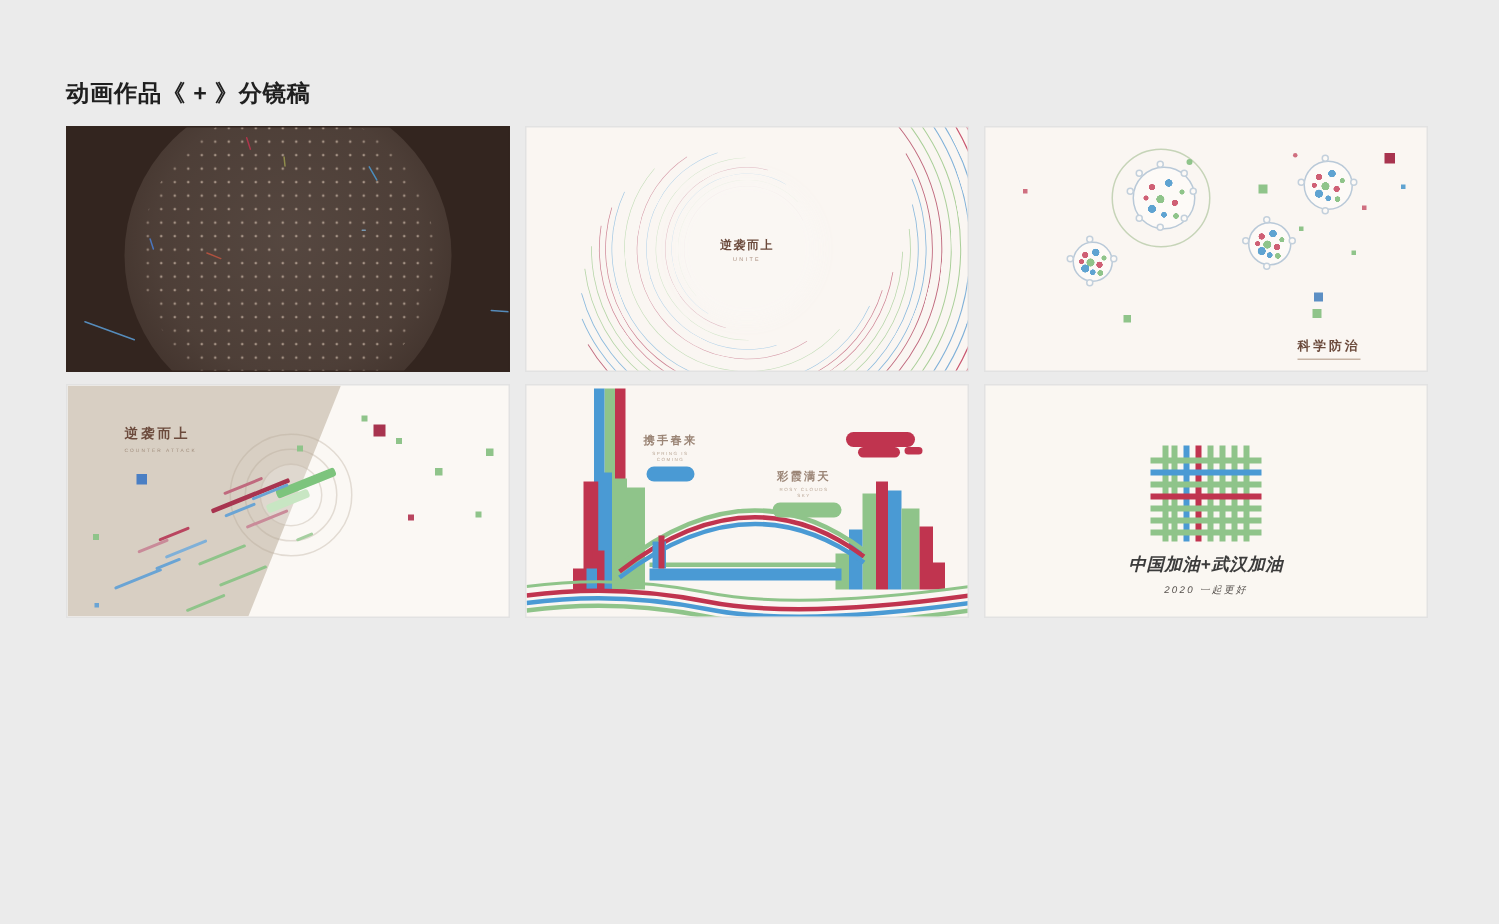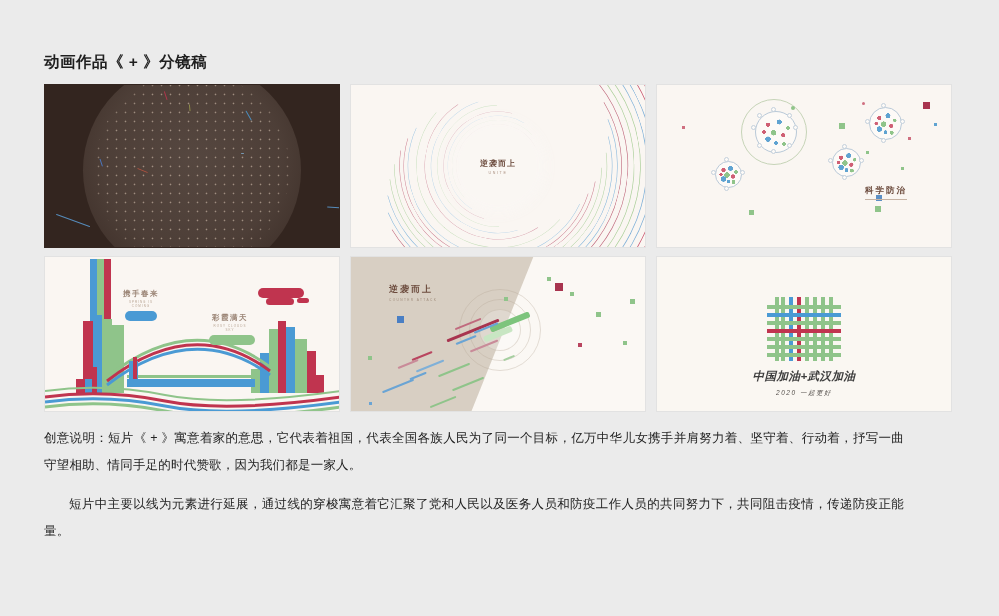--- a/index.html
+++ b/index.html
@@ -88,21 +88,21 @@
       radial-gradient(circle at 30% 68%, #5fa3d1 0 2.6px, transparent 2.8px),
       radial-gradient(circle at 70% 80%, #8fc48a 0 1.8px, transparent 2px),
       radial-gradient(circle at 20% 50%, #cf5f74 0 1.6px, transparent 1.8px),
       radial-gradient(circle at 80% 40%, #8fc48a 0 1.6px, transparent 1.8px),
       radial-gradient(circle at 50% 78%, #5fa3d1 0 1.8px, transparent 2px),
       #fdfaf7;
   }
   .spike { position:absolute; width:5px; height:5px; border-radius:50%; border:1px solid #c3d0dc; background:#fdfaf7; }
   .halo { position:absolute; border-radius:50%; border:1px solid #c6d4b8; }
   .speck { position:absolute; width:4px; height:4px; }
-  .p3-label { position:absolute; text-align:center; }
+  .p3-label { position:absolute; text-align:center;margin-top:40px; }
   .p3-label .cn { font-size:8.5px; font-weight:bold; color:#6b4a3c; letter-spacing:2px; }
   .p3-label .line { height:1px; background:#c6b3a4; margin-top:2px; }
 
   
   .p4 { background:#faf6f2; }
   .bar { position:absolute; }
   .p4-cap { position:absolute; text-align:center; }
   .p4-cap .cn { font-size:7.5px; font-weight:bold; color:#9b8576; letter-spacing:1.5px; }
   .p4-cap .en { font-size:3px; color:#b9a695; letter-spacing:1px; margin-top:1px; }
   .p4-cap .plate { margin-top:3px; height:10px; border-radius:5px; }
@@ -251,72 +251,20 @@
       <div class="speck" style="left:92px;top:125px;width:5px;height:5px;background:#8fc48a;"></div>
       <div class="speck" style="left:218px;top:121px;width:6px;height:6px;background:#8fc48a;"></div>
       <div class="speck" style="left:219px;top:110px;width:6px;height:6px;background:#5c8fc4;"></div>
 
       <div class="p3-label" style="left:208px;top:100px;width:42px;">
         <div class="cn">科学防治</div>
         <div class="line"></div>
       </div>
     </div>
 
-    <div class="panel p4">
-
-      <div class="bar" style="left:59px;top:2px;width:7px;height:134px;background:#c0344f;"></div>
-      <div class="bar" style="left:52px;top:2px;width:7px;height:134px;background:#8fc48a;"></div>
-      <div class="bar" style="left:45px;top:2px;width:7px;height:134px;background:#4a9ad4;"></div>
-      <div class="bar" style="left:38px;top:64px;width:10px;height:72px;background:#c0344f;"></div>
-      <div class="bar" style="left:48px;top:58px;width:9px;height:78px;background:#4a9ad4;"></div>
-      <div class="bar" style="left:57px;top:62px;width:10px;height:74px;background:#8fc48a;"></div>
-      <div class="bar" style="left:67px;top:68px;width:12px;height:68px;background:#8fc48a;"></div>
-      <div class="bar" style="left:44px;top:110px;width:8px;height:26px;background:#c0344f;"></div>
-      <div class="bar" style="left:31px;top:122px;width:9px;height:14px;background:#c0344f;"></div>
-      <div class="bar" style="left:40px;top:122px;width:7px;height:14px;background:#4a9ad4;"></div>
-
-      <div class="bar" style="left:233px;top:64px;width:8px;height:72px;background:#c0344f;"></div>
-      <div class="bar" style="left:224px;top:72px;width:9px;height:64px;background:#8fc48a;"></div>
-      <div class="bar" style="left:241px;top:70px;width:9px;height:66px;background:#4a9ad4;"></div>
-      <div class="bar" style="left:250px;top:82px;width:12px;height:54px;background:#8fc48a;"></div>
-      <div class="bar" style="left:262px;top:94px;width:9px;height:42px;background:#c0344f;"></div>
-      <div class="bar" style="left:215px;top:96px;width:9px;height:40px;background:#4a9ad4;"></div>
-      <div class="bar" style="left:271px;top:118px;width:8px;height:18px;background:#c0344f;"></div>
-      <div class="bar" style="left:206px;top:112px;width:9px;height:24px;background:#8fc48a;"></div>
-
-      <div class="bar" style="left:213px;top:31px;width:46px;height:10px;background:#c0344f;border-radius:6px;"></div>
-      <div class="bar" style="left:221px;top:41px;width:28px;height:7px;background:#c0344f;border-radius:4px;"></div>
-      <div class="bar" style="left:252px;top:41px;width:12px;height:5px;background:#c0344f;border-radius:3px;"></div>
-
-      <svg width="296" height="164" style="position:absolute;left:0;top:0;">
-        <path d="M62 120 Q148 52 225 110" fill="none" stroke="#8fc48a" stroke-width="3"></path>
-        <path d="M62 124 Q148 57 225 114" fill="none" stroke="#c0344f" stroke-width="3"></path>
-        <path d="M62 128 Q148 62 225 118" fill="none" stroke="#4a9ad4" stroke-width="3"></path>
-        <path d="M0 140 Q60 132 120 144 Q180 156 296 140" fill="none" stroke="#c0344f" stroke-width="3"></path>
-        <path d="M0 145 Q60 137 120 149 Q180 161 296 145" fill="none" stroke="#4a9ad4" stroke-width="3"></path>
-        <path d="M0 150 Q60 142 120 154 Q180 166 296 150" fill="none" stroke="#8fc48a" stroke-width="3"></path>
-        <path d="M0 134 Q60 126 120 138 Q180 150 296 134" fill="none" stroke="#8fc48a" stroke-width="2"></path>
-      </svg>
-      <div class="bar" style="left:82px;top:122px;width:128px;height:8px;background:#4a9ad4;"></div>
-      <div class="bar" style="left:82px;top:118px;width:128px;height:3px;background:#8fc48a;"></div>
-      <div class="bar" style="left:84px;top:104px;width:9px;height:18px;background:#4a9ad4;"></div>
-      <div class="bar" style="left:88px;top:100px;width:4px;height:22px;background:#c0344f;"></div>
-
-      <div class="p4-cap" style="left:77px;top:32px;width:38px;">
-        <div class="cn">携手春来</div>
-        <div class="en">SPRING IS COMING</div>
-        <div class="plate" style="background:#4a9ad4;width:32px;margin:3px auto 0;"></div>
-      </div>
-      <div class="p4-cap" style="left:164px;top:56px;width:42px;">
-        <div class="cn">彩霞满天</div>
-        <div class="en">ROSY CLOUDS SKY</div>
-        <div class="plate" style="background:#8fc48a;width:46px;margin:3px auto 0;"></div>
-      </div>
-    </div>
-
     <div class="panel p5">
       <div class="wedge"></div>
       <div class="ring" style="left:108px;top:32px;width:82px;height:82px;"></div>
       <div class="ring" style="left:118px;top:42px;width:62px;height:62px;"></div>
       <div class="ring" style="left:128px;top:52px;width:42px;height:42px;background:rgba(255,255,255,.2);"></div>
 
       <div class="dash" style="left:94px;top:72px;width:56px;height:3px;background:#a8344f;transform:rotate(-22deg);"></div>
       <div class="dash" style="left:138px;top:62px;width:42px;height:6px;background:#7dc47d;transform:rotate(-22deg);border-radius:2px;"></div>
       <div class="dash" style="left:132px;top:74px;width:30px;height:6px;background:#c8e6c3;transform:rotate(-22deg);border-radius:2px;"></div>
       <div class="dash" style="left:103px;top:66px;width:28px;height:1.5px;background:#c06a7e;transform:rotate(-22deg);"></div>
@@ -341,20 +289,72 @@
       <div class="speck" style="left:219px;top:35px;width:4px;height:4px;background:#8fc48a;"></div>
       <div class="speck" style="left:279px;top:42px;width:5px;height:5px;background:#8fc48a;"></div>
       <div class="speck" style="left:245px;top:55px;width:5px;height:5px;background:#8fc48a;"></div>
       <div class="speck" style="left:153px;top:40px;width:4px;height:4px;background:#8fc48a;"></div>
       <div class="speck" style="left:227px;top:86px;width:4px;height:4px;background:#b9455f;"></div>
       <div class="speck" style="left:272px;top:84px;width:4px;height:4px;background:#8fc48a;"></div>
 
       <div class="p5-label" style="left:38px;top:26px;">
         <div class="cn">逆袭而上</div>
         <div class="en">COUNTER ATTACK</div>
+      </div>
+    </div>
+
+    <div class="panel p4">
+
+      <div class="bar" style="left:59px;top:2px;width:7px;height:134px;background:#c0344f;"></div>
+      <div class="bar" style="left:52px;top:2px;width:7px;height:134px;background:#8fc48a;"></div>
+      <div class="bar" style="left:45px;top:2px;width:7px;height:134px;background:#4a9ad4;"></div>
+      <div class="bar" style="left:38px;top:64px;width:10px;height:72px;background:#c0344f;"></div>
+      <div class="bar" style="left:48px;top:58px;width:9px;height:78px;background:#4a9ad4;"></div>
+      <div class="bar" style="left:57px;top:62px;width:10px;height:74px;background:#8fc48a;"></div>
+      <div class="bar" style="left:67px;top:68px;width:12px;height:68px;background:#8fc48a;"></div>
+      <div class="bar" style="left:44px;top:110px;width:8px;height:26px;background:#c0344f;"></div>
+      <div class="bar" style="left:31px;top:122px;width:9px;height:14px;background:#c0344f;"></div>
+      <div class="bar" style="left:40px;top:122px;width:7px;height:14px;background:#4a9ad4;"></div>
+
+      <div class="bar" style="left:233px;top:64px;width:8px;height:72px;background:#c0344f;"></div>
+      <div class="bar" style="left:224px;top:72px;width:9px;height:64px;background:#8fc48a;"></div>
+      <div class="bar" style="left:241px;top:70px;width:9px;height:66px;background:#4a9ad4;"></div>
+      <div class="bar" style="left:250px;top:82px;width:12px;height:54px;background:#8fc48a;"></div>
+      <div class="bar" style="left:262px;top:94px;width:9px;height:42px;background:#c0344f;"></div>
+      <div class="bar" style="left:215px;top:96px;width:9px;height:40px;background:#4a9ad4;"></div>
+      <div class="bar" style="left:271px;top:118px;width:8px;height:18px;background:#c0344f;"></div>
+      <div class="bar" style="left:206px;top:112px;width:9px;height:24px;background:#8fc48a;"></div>
+
+      <div class="bar" style="left:213px;top:31px;width:46px;height:10px;background:#c0344f;border-radius:6px;"></div>
+      <div class="bar" style="left:221px;top:41px;width:28px;height:7px;background:#c0344f;border-radius:4px;"></div>
+      <div class="bar" style="left:252px;top:41px;width:12px;height:5px;background:#c0344f;border-radius:3px;"></div>
+
+      <svg width="296" height="164" style="position:absolute;left:0;top:0;">
+        <path d="M62 120 Q148 52 225 110" fill="none" stroke="#8fc48a" stroke-width="3"></path>
+        <path d="M62 124 Q148 57 225 114" fill="none" stroke="#c0344f" stroke-width="3"></path>
+        <path d="M62 128 Q148 62 225 118" fill="none" stroke="#4a9ad4" stroke-width="3"></path>
+        <path d="M0 140 Q60 132 120 144 Q180 156 296 140" fill="none" stroke="#c0344f" stroke-width="3"></path>
+        <path d="M0 145 Q60 137 120 149 Q180 161 296 145" fill="none" stroke="#4a9ad4" stroke-width="3"></path>
+        <path d="M0 150 Q60 142 120 154 Q180 166 296 150" fill="none" stroke="#8fc48a" stroke-width="3"></path>
+        <path d="M0 134 Q60 126 120 138 Q180 150 296 134" fill="none" stroke="#8fc48a" stroke-width="2"></path>
+      </svg>
+      <div class="bar" style="left:82px;top:122px;width:128px;height:8px;background:#4a9ad4;"></div>
+      <div class="bar" style="left:82px;top:118px;width:128px;height:3px;background:#8fc48a;"></div>
+      <div class="bar" style="left:84px;top:104px;width:9px;height:18px;background:#4a9ad4;"></div>
+      <div class="bar" style="left:88px;top:100px;width:4px;height:22px;background:#c0344f;"></div>
+
+      <div class="p4-cap" style="left:77px;top:32px;width:38px;">
+        <div class="cn">携手春来</div>
+        <div class="en">SPRING IS COMING</div>
+        <div class="plate" style="background:#4a9ad4;width:32px;margin:3px auto 0;"></div>
+      </div>
+      <div class="p4-cap" style="left:164px;top:56px;width:42px;">
+        <div class="cn">彩霞满天</div>
+        <div class="en">ROSY CLOUDS SKY</div>
+        <div class="plate" style="background:#8fc48a;width:46px;margin:3px auto 0;"></div>
       </div>
     </div>
 
     <div class="panel p6">
       <div class="logo">
         <div class="v" style="left:8px;background:#8fc48a;"></div>
         <div class="v" style="left:14px;background:#8fc48a;"></div>
         <div class="v" style="left:22px;background:#4a9ad4;"></div>
         <div class="v" style="left:30px;background:#c0344f;"></div>
         <div class="v" style="left:38px;background:#8fc48a;"></div>
@@ -368,18 +368,14 @@
         <div class="h" style="top:40px;background:#8fc48a;"></div>
         <div class="h" style="top:48px;background:#8fc48a;"></div>
         <div class="h" style="top:56px;background:#8fc48a;"></div>
       </div>
       <div class="cn">中国加油+武汉加油</div>
       <div class="sub">2020  一起更好</div>
     </div>
 
   </div>
 
-  <div class="caption">
-    <p>创意说明：短片《 + 》寓意着家的意思，它代表着祖国，代表全国各族人民为了同一个目标，亿万中华儿女携手并肩努力着、坚守着、行动着，抒写一曲守望相助、情同手足的时代赞歌，因为我们都是一家人。</p>
-    <p class="indent">短片中主要以线为元素进行延展，通过线的穿梭寓意着它汇聚了党和人民以及医务人员和防疫工作人员的共同努力下，共同阻击疫情，传递防疫正能量。</p>
-  </div>
 
 </div>
 
 </body></html>

